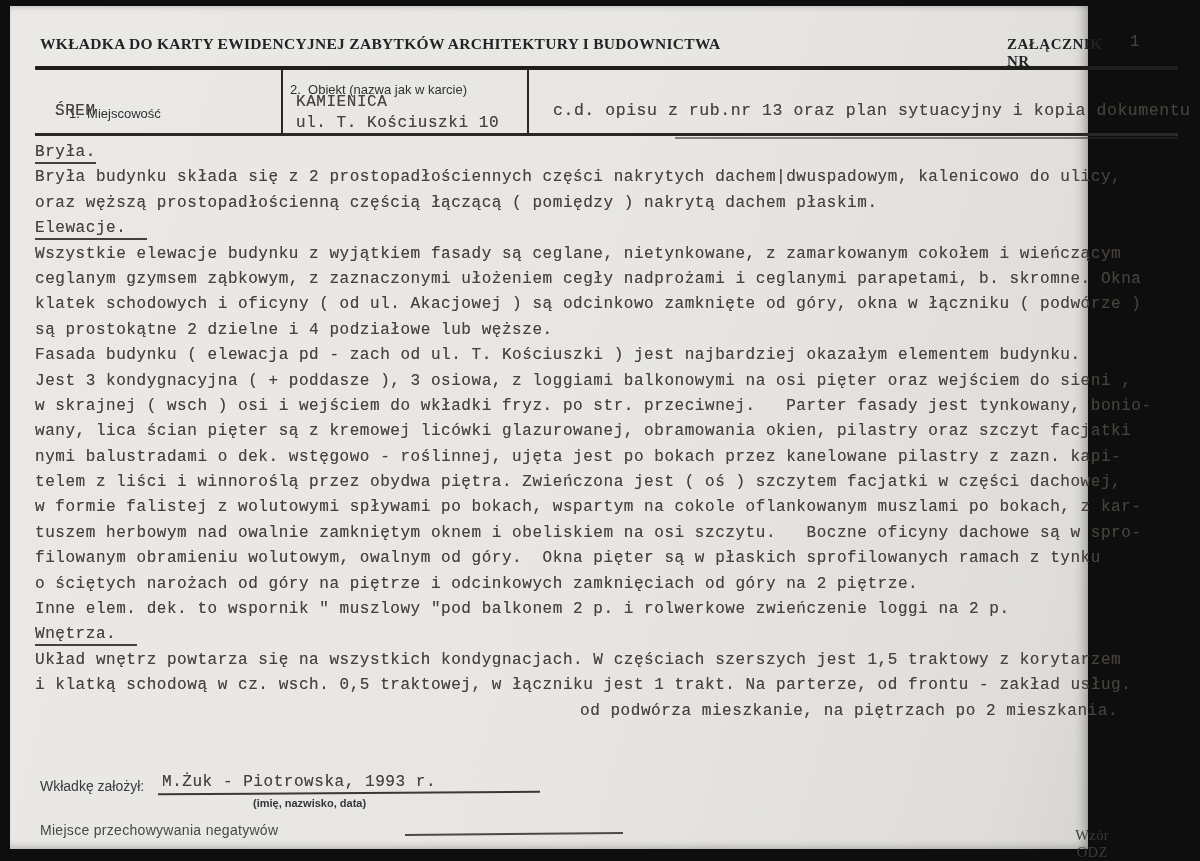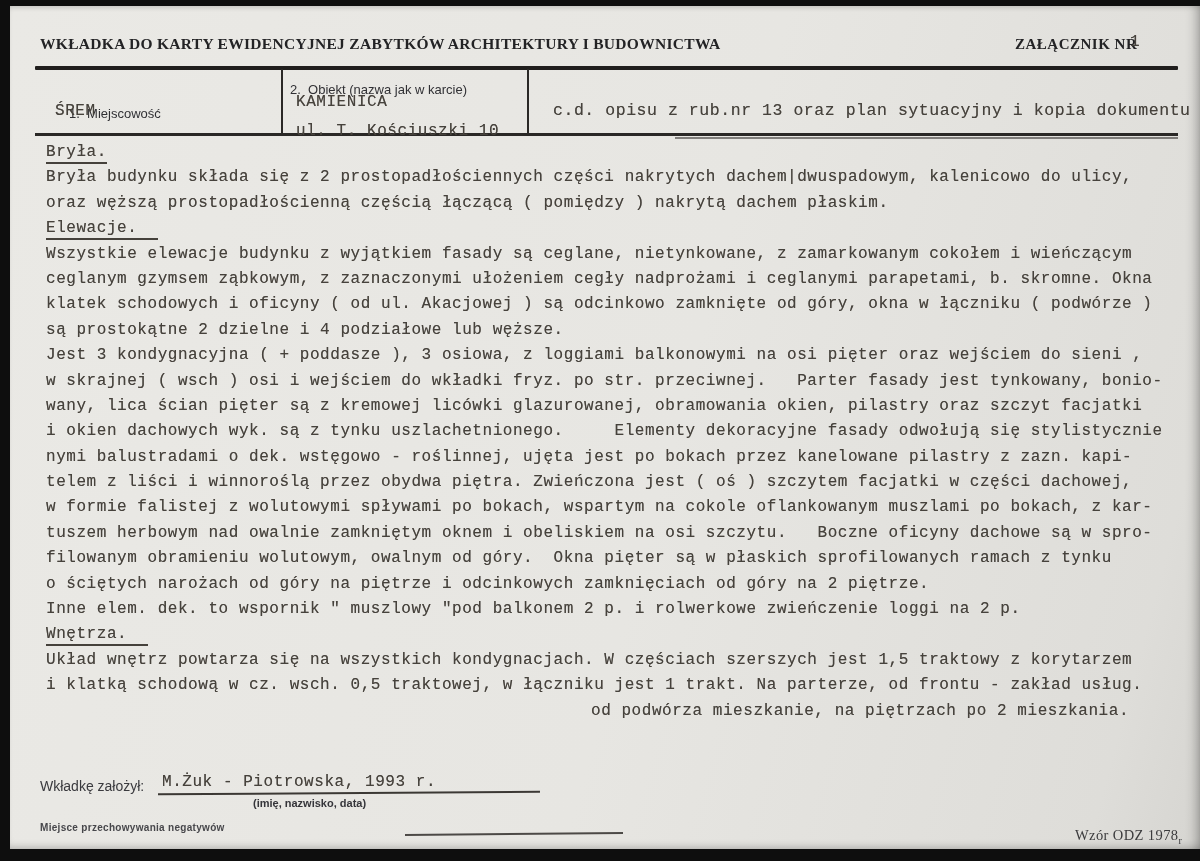--- a/index.html
+++ b/index.html
@@ -2,50 +2,50 @@
 <html><head>
 <meta charset="utf-8">
 <style>
   html,body{margin:0;padding:0;}
   body{
     width:1200px;height:861px;position:relative;overflow:hidden;
     background:#0e0e0e;
     font-family:"Liberation Sans",sans-serif;
   }
   .paper{
-    position:absolute;left:10px;top:6px;width:1190px;height:843px;
+    position:absolute;left:10px;top:6px;width:1078px;height:843px;
     background:linear-gradient(105deg,#eae9e5 0%,#e7e6e2 55%,#deddd9 92%,#d6d5d1 100%);
     box-shadow:inset -9px 0 12px -6px rgba(0,0,0,.30), inset 0 -7px 10px -6px rgba(0,0,0,.22), inset 0 4px 6px -4px rgba(0,0,0,.18);
   }
   .abs{position:absolute;}
   .print{font-family:"Liberation Sans","DejaVu Sans",sans-serif;color:#2b2b2e;}
   .serif{font-family:"Liberation Serif","DejaVu Serif",serif;color:#232325;}
   .mono{
     font-family:"Liberation Mono","DejaVu Sans Mono",monospace;
     color:#46423c;letter-spacing:.55px;
     text-shadow:0 0 .5px rgba(70,64,58,.55);
   }
   .hdr-title{left:30px;top:29px;font-size:15.5px;font-weight:600;letter-spacing:.3px;white-space:pre;}
-  .att-label{left:997px;top:30px;font-size:15px;font-weight:600;letter-spacing:.5px;margin-left:8px;}
+  .att-label{left:997px;top:30px;font-size:15px;font-weight:600;letter-spacing:.5px;}
   .att-num{left:1120px;top:27px;font-size:16px;}
   .rule-top{left:25px;top:60px;width:1143px;height:3.5px;background:#201e1d;border-radius:1px;}
   .rule-bottom{left:25px;top:127px;width:1143px;height:2.5px;background:#2a2826;}
   .rule-bottom2{left:665px;top:131px;width:503px;height:1.5px;background:rgba(45,42,40,.55);}
   .vdiv{top:63px;width:2px;height:64px;background:#2a2826;}
   .flabel{font-size:13px;font-weight:500;white-space:pre;color:#303034;}
   .fvalue{font-size:16px;white-space:pre;}
-  .body-text{left:36px;top:134px;width:1150px;font-size:16px;}
+  .body-text{left:25px;top:134px;width:1150px;font-size:16px;}
   .bline{height:25.4px;line-height:25.4px;white-space:pre;}
   .bline.indent{padding-left:545px;}
   .hd{border-bottom:2px solid #45413b;padding-bottom:1px;}
   .sig-label{left:30px;top:772px;font-size:14px;color:#3a3a3e;}
   .sig-value{left:152px;top:767px;font-size:16px;}
   .sig-line{left:148px;top:786px;width:382px;height:2px;background:#3b3834;transform:rotate(-0.4deg);}
   .sig-sub{left:243px;top:791px;font-size:11px;font-weight:600;color:#35353a;}
-  .neg-label{left:30px;top:816px;font-size:10px;color:#47474b;letter-spacing:.3px;font-weight:bold;}
+  .neg-label{left:30px;top:816px;font-size:14px;color:#47474b;letter-spacing:.3px;}
   .neg-line{left:395px;top:827px;width:218px;height:2px;background:#4c4946;transform:rotate(-0.5deg);}
   .model-note{left:1065px;top:821px;font-size:14.5px;color:#3b3b3d;letter-spacing:.4px;text-align:center;}
   .model-suffix{font-size:10px;vertical-align:-4px;}
 </style>
 </head>
 <body>
 
 <div class="paper">
 
   <div class="abs serif hdr-title">WKŁADKA DO KARTY EWIDENCYJNEJ ZABYTKÓW ARCHITEKTURY I BUDOWNICTWA</div>
@@ -56,37 +56,37 @@
   <div class="abs vdiv" style="left:271px;"></div>
   <div class="abs vdiv" style="left:517px;"></div>
   <div class="abs rule-bottom"></div>
   <div class="abs rule-bottom2"></div>
 
   <div class="abs print flabel" style="left:59px;top:76px;margin-top:24px;">1.  Miejscowość</div>
   <div class="abs mono fvalue" style="left:45px;top:96px;">ŚREM</div>
 
   <div class="abs print flabel" style="left:280px;top:76px;">2.  Obiekt (nazwa jak w karcie)</div>
   <div class="abs mono fvalue" style="left:286px;top:87px;">KAMIENICA</div>
-  <div class="abs mono fvalue" style="left:286px;top:108px;margin-top:8px;">ul. T. Kościuszki 10</div>
+  <div class="abs mono fvalue" style="left:286px;top:108px;">ul. T. Kościuszki 10</div>
 
   <div class="abs mono fvalue" style="left:543px;top:95px;font-size:16.5px;">c.d. opisu z rub.nr 13 oraz plan sytuacyjny i kopia dokumentu</div>
 
   <div class="abs mono body-text">
       <div class="bline"><span class="hd">Bryła.</span></div>
       <div class="bline">Bryła budynku składa się z 2 prostopadłościennych części nakrytych dachem|dwuspadowym, kalenicowo do ulicy,</div>
       <div class="bline">oraz węższą prostopadłościenną częścią łączącą ( pomiędzy ) nakrytą dachem płaskim.</div>
       <div class="bline"><span class="hd">Elewacje.  </span></div>
       <div class="bline">Wszystkie elewacje budynku z wyjątkiem fasady są ceglane, nietynkowane, z zamarkowanym cokołem i wieńczącym</div>
       <div class="bline">ceglanym gzymsem ząbkowym, z zaznaczonymi ułożeniem cegły nadprożami i ceglanymi parapetami, b. skromne. Okna</div>
       <div class="bline">klatek schodowych i oficyny ( od ul. Akacjowej ) są odcinkowo zamknięte od góry, okna w łączniku ( podwórze )</div>
       <div class="bline">są prostokątne 2 dzielne i 4 podziałowe lub węższe.</div>
+      <div class="bline">Fasada budynku ( elewacja pd - zach od ul. T. Kościuszki ) jest najbardziej okazałym elementem budynku.</div>
       <div class="bline">Jest 3 kondygnacyjna ( + poddasze ), 3 osiowa, z loggiami balkonowymi na osi pięter oraz wejściem do sieni ,</div>
       <div class="bline">w skrajnej ( wsch ) osi i wejściem do wkładki fryz. po str. przeciwnej.   Parter fasady jest tynkowany, bonio-</div>
       <div class="bline">wany, lica ścian pięter są z kremowej licówki glazurowanej, obramowania okien, pilastry oraz szczyt facjatki</div>
-      <div class="bline">i okien dachowych wyk. są z tynku uszlachetnionego.     Elementy dekoracyjne fasady odwołują się stylistycznie</div>
       <div class="bline">nymi balustradami o dek. wstęgowo - roślinnej, ujęta jest po bokach przez kanelowane pilastry z zazn. kapi-</div>
       <div class="bline">telem z liści i winnoroślą przez obydwa piętra. Zwieńczona jest ( oś ) szczytem facjatki w części dachowej,</div>
       <div class="bline">w formie falistej z wolutowymi spływami po bokach, wspartym na cokole oflankowanym muszlami po bokach, z kar-</div>
       <div class="bline">tuszem herbowym nad owalnie zamkniętym oknem i obeliskiem na osi szczytu.   Boczne oficyny dachowe są w spro-</div>
       <div class="bline">filowanym obramieniu wolutowym, owalnym od góry.  Okna pięter są w płaskich sprofilowanych ramach z tynku</div>
       <div class="bline">o ściętych narożach od góry na piętrze i odcinkowych zamknięciach od góry na 2 piętrze.</div>
       <div class="bline">Inne elem. dek. to wspornik " muszlowy "pod balkonem 2 p. i rolwerkowe zwieńczenie loggi na 2 p.</div>
       <div class="bline"><span class="hd">Wnętrza.  </span></div>
       <div class="bline">Układ wnętrz powtarza się na wszystkich kondygnacjach. W częściach szerszych jest 1,5 traktowy z korytarzem</div>
       <div class="bline">i klatką schodową w cz. wsch. 0,5 traktowej, w łączniku jest 1 trakt. Na parterze, od frontu - zakład usług.</div>

